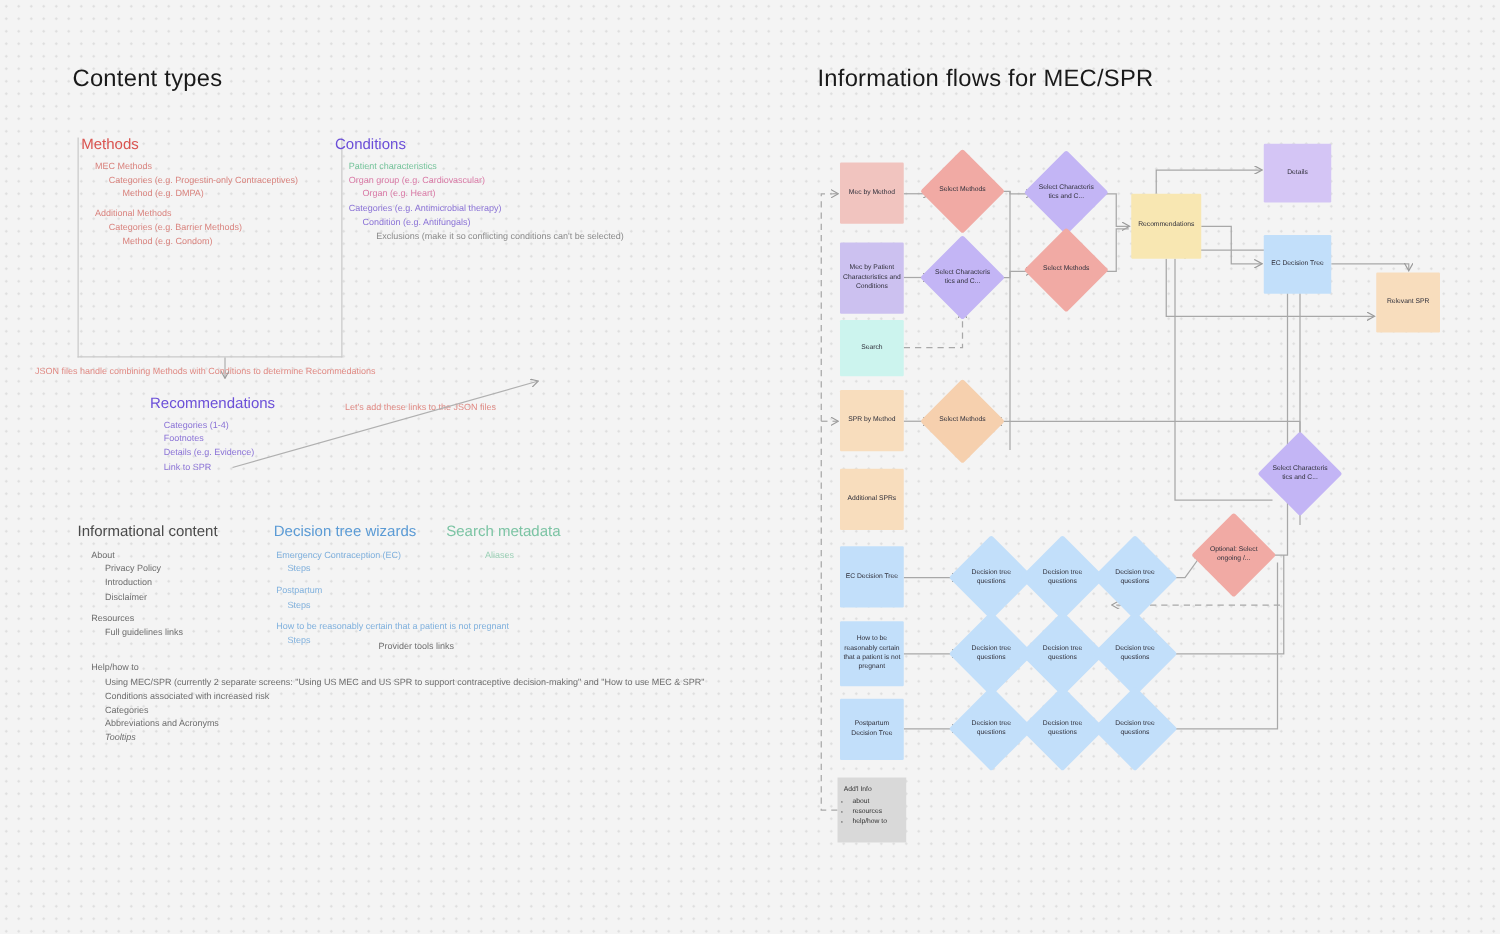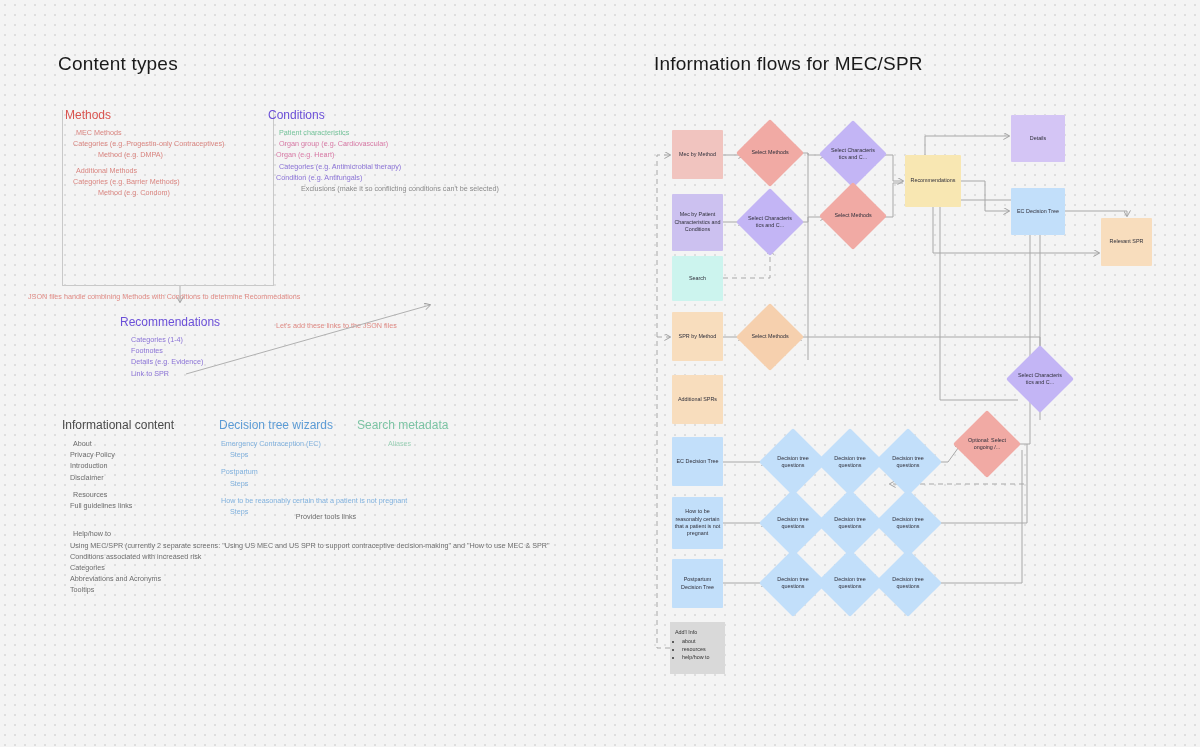--- a/index.html
+++ b/index.html
@@ -18,21 +18,21 @@
   h1.section-title{
     font-size:19px;font-weight:400;color:#1a1a1a;margin:0;letter-spacing:.2px;
     white-space:nowrap;
   }
 
   
   .grp-title{font-size:12px;font-weight:400;margin:0;white-space:nowrap;}
   .leaf{font-size:7.2px;line-height:11.2px;white-space:nowrap;}
   .leaf.ind0{margin-left:0px;}
   .leaf.ind1{margin-left:11px;}
-  .leaf.ind2{margin-left:8px;}
+  .leaf.ind2{margin-left:22px;}
   .leaf.ind3{margin-left:33px;}
 
   .outline-box{
     border:1px solid #c9c9c9;border-top:none;
     box-sizing:border-box;
   }
 
   .note{font-size:7.2px;line-height:10px;white-space:nowrap;}
 
   
@@ -117,21 +117,21 @@
       <div class="leaf ind2" style="color:#6d6d6d;">Introduction</div>
       <div class="leaf ind2" style="color:#6d6d6d;">Disclaimer</div>
       <div class="leaf ind1" style="color:#6d6d6d;margin-top:6px;">Resources</div>
       <div class="leaf ind2" style="color:#6d6d6d;">Full guidelines links</div>
       <div class="leaf ind2" style="color:#6d6d6d;text-align:center;">Provider tools links</div>
       <div class="leaf ind1" style="color:#6d6d6d;margin-top:6px;">Help/how to</div>
       <div class="leaf ind2" style="color:#6d6d6d;">Using MEC/SPR   (currently 2 separate screens: "Using US MEC and US SPR to support contraceptive decision-making" and "How to use MEC &amp; SPR"</div>
       <div class="leaf ind2" style="color:#6d6d6d;">Conditions associated with increased risk</div>
       <div class="leaf ind2" style="color:#6d6d6d;">Categories</div>
       <div class="leaf ind2" style="color:#6d6d6d;">Abbreviations and Acronyms</div>
-      <div class="leaf ind2" style="color:#6d6d6d;">Tooltips</div>
+      <div class="leaf ind2" style="color:#6d6d6d;font-style:italic;">Tooltips</div>
     </div>
   </div>
 
   <div class="abs" style="left:219px;top:418px;width:230px;">
     <div class="grp-title" style="color:#5b9bd5;font-size:12px;">Decision tree wizards</div>
     <div style="margin-top:6px;">
       <div class="leaf ind0" style="color:#7fb0dd;margin-left:2px;">Emergency Contraception (EC)</div>
       <div class="leaf ind1" style="color:#7fb0dd;">Steps</div>
       <div class="leaf ind0" style="color:#7fb0dd;margin-left:2px;margin-top:6px;">Postpartum</div>
       <div class="leaf ind1" style="color:#7fb0dd;">Steps</div>

